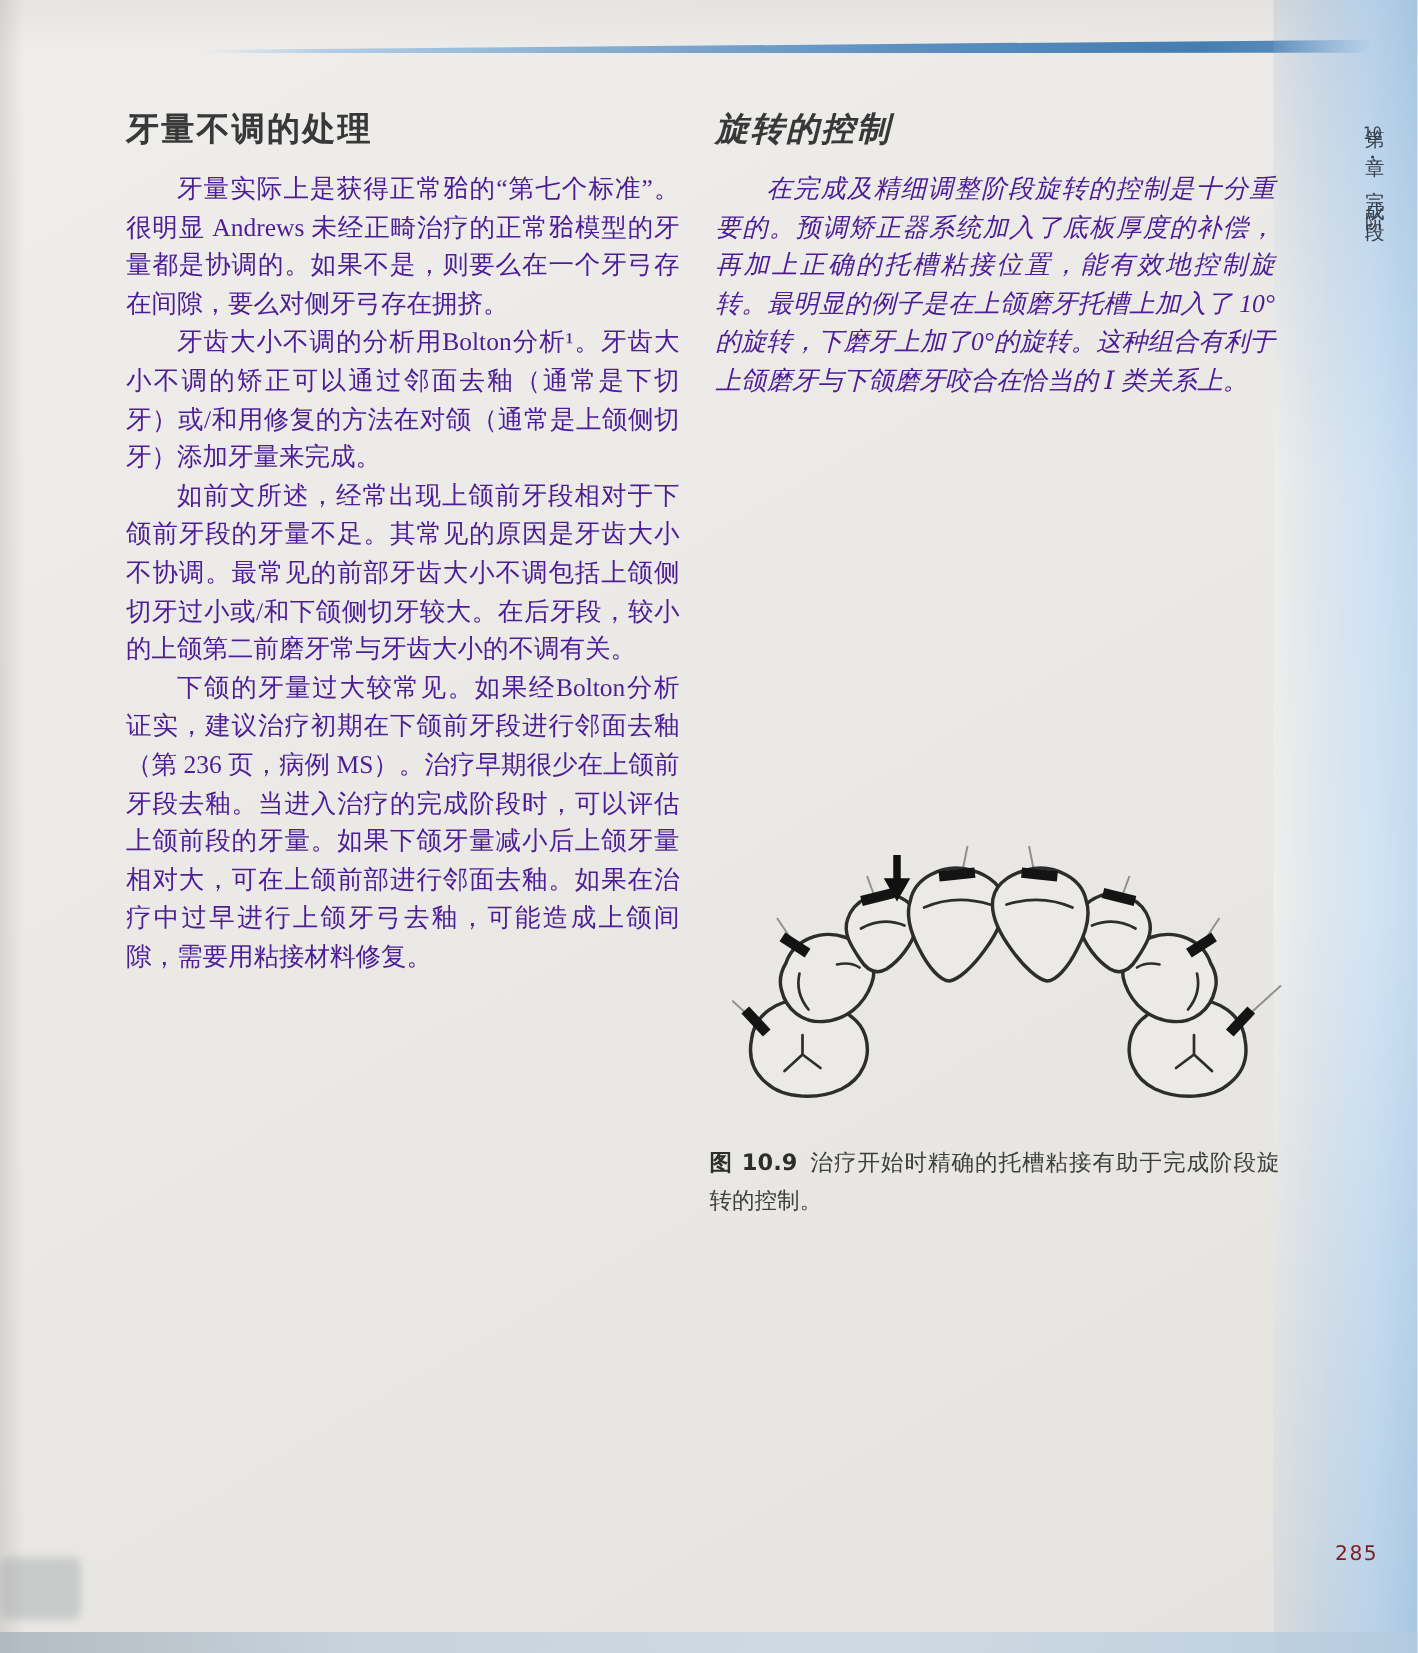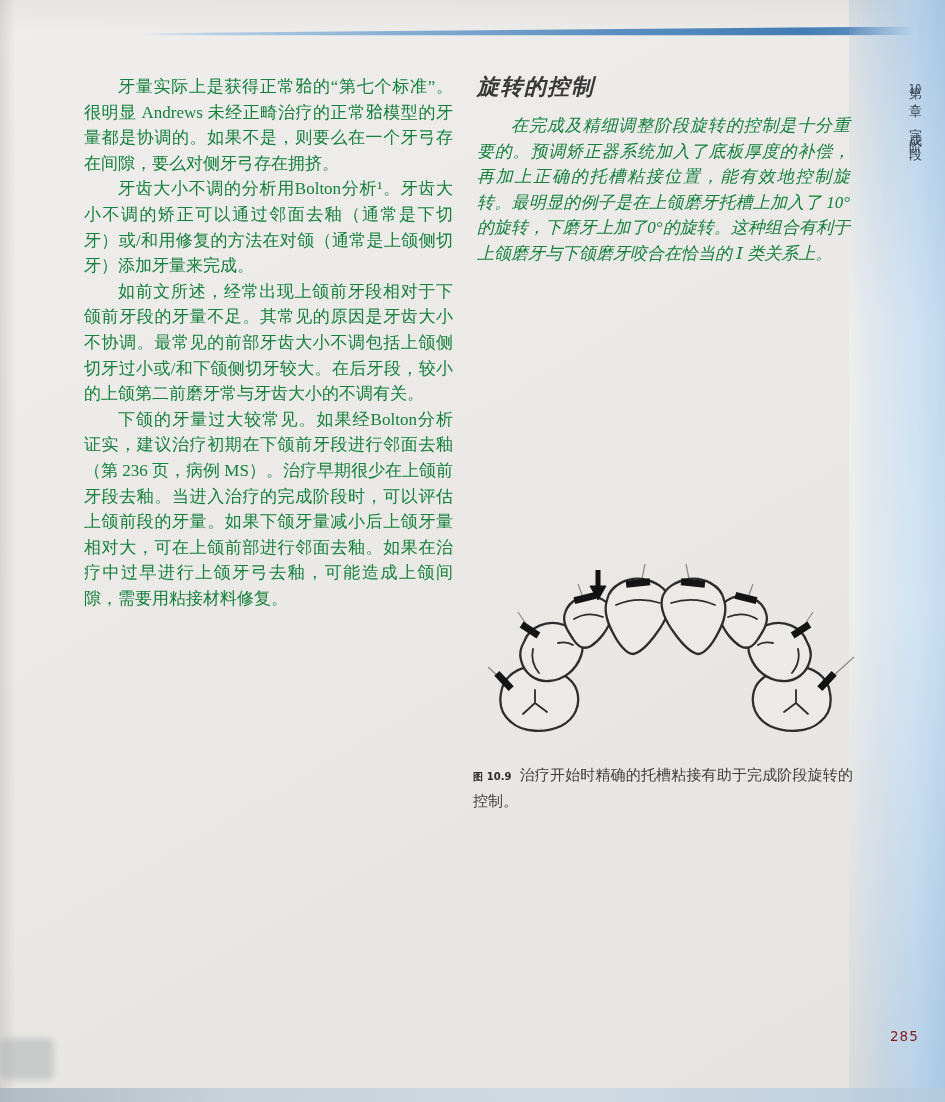--- a/index.html
+++ b/index.html
@@ -38,32 +38,32 @@
   
   .col{position:absolute;top:74px;}
   .col-left{left:84px;width:369px;}
   .col-right{left:477px;width:373px;font-style:italic;}
   .section-heading{
     margin:0 0 13px 0;
     font-family:"DejaVu Sans","Liberation Sans",sans-serif;
     font-weight:700;font-size:22px;line-height:26px;letter-spacing:1.5px;color:#383838;
   }
   .body-text{
-    margin:0;font-size:17px;line-height:25.6px;color:#15803d;
+    margin:0;font-size:17px;line-height:25.6px;color:#4c1d95;
     text-align:justify;text-indent:2em;
   }
   
   .figure-illustration{position:absolute;left:488px;top:546px;width:392px;height:196px;}
   .figure-caption{
     position:absolute;left:473px;top:748px;width:380px;
     font-size:15px;line-height:25px;color:#3e3e3e;text-align:justify;
   }
   .cap-label{
     font-family:"DejaVu Sans","Liberation Sans",sans-serif;
-    font-weight:700;color:#2d2d2d;margin-right:8px;font-size:10px;
+    font-weight:700;color:#2d2d2d;margin-right:8px;font-size:15px;
   }
   
   .chapter-tab{
     position:absolute;left:906px;top:76px;
     writing-mode:vertical-rl;text-orientation:upright;
     font-family:"DejaVu Sans","Liberation Sans",sans-serif;
     font-size:13px;letter-spacing:7px;color:#36414e;
   }
   .chapter-tab .tcy{text-combine-upright:all;font-size:11.5px;letter-spacing:0;}
   .chapter-tab .dot{font-size:7px;}
@@ -81,20 +81,21 @@
 </style>
 </head>
 <body>
 
 <div class="top-rule"></div>
 <div class="side-band"></div>
 <div class="bottom-band"></div>
 <div class="corner-smudge"></div>
 
 <section class="col col-left">
+  <h2 class="section-heading">牙量不调的处理</h2>
   <p class="body-text">牙量实际上是获得正常𬌗的“第七个标准”。很明显 Andrews 未经正畸治疗的正常𬌗模型的牙量都是协调的。如果不是，则要么在一个牙弓存在间隙，要么对侧牙弓存在拥挤。</p>
   <p class="body-text">牙齿大小不调的分析用Bolton分析¹。牙齿大小不调的矫正可以通过邻面去釉（通常是下切牙）或/和用修复的方法在对颌（通常是上颌侧切牙）添加牙量来完成。</p>
   <p class="body-text">如前文所述，经常出现上颌前牙段相对于下颌前牙段的牙量不足。其常见的原因是牙齿大小不协调。最常见的前部牙齿大小不调包括上颌侧切牙过小或/和下颌侧切牙较大。在后牙段，较小的上颌第二前磨牙常与牙齿大小的不调有关。</p>
   <p class="body-text">下颌的牙量过大较常见。如果经Bolton分析证实，建议治疗初期在下颌前牙段进行邻面去釉（第 236 页，病例 MS）。治疗早期很少在上颌前牙段去釉。当进入治疗的完成阶段时，可以评估上颌前段的牙量。如果下颌牙量减小后上颌牙量相对大，可在上颌前部进行邻面去釉。如果在治疗中过早进行上颌牙弓去釉，可能造成上颌间隙，需要用粘接材料修复。</p>
 </section>
 
 <section class="col col-right">
   <h2 class="section-heading">旋转的控制</h2>
   <p class="body-text">在完成及精细调整阶段旋转的控制是十分重要的。预调矫正器系统加入了底板厚度的补偿，再加上正确的托槽粘接位置，能有效地控制旋转。最明显的例子是在上颌磨牙托槽上加入了 10° 的旋转，下磨牙上加了0°的旋转。这种组合有利于上颌磨牙与下颌磨牙咬合在恰当的 Ⅰ 类关系上。</p>
 </section>

